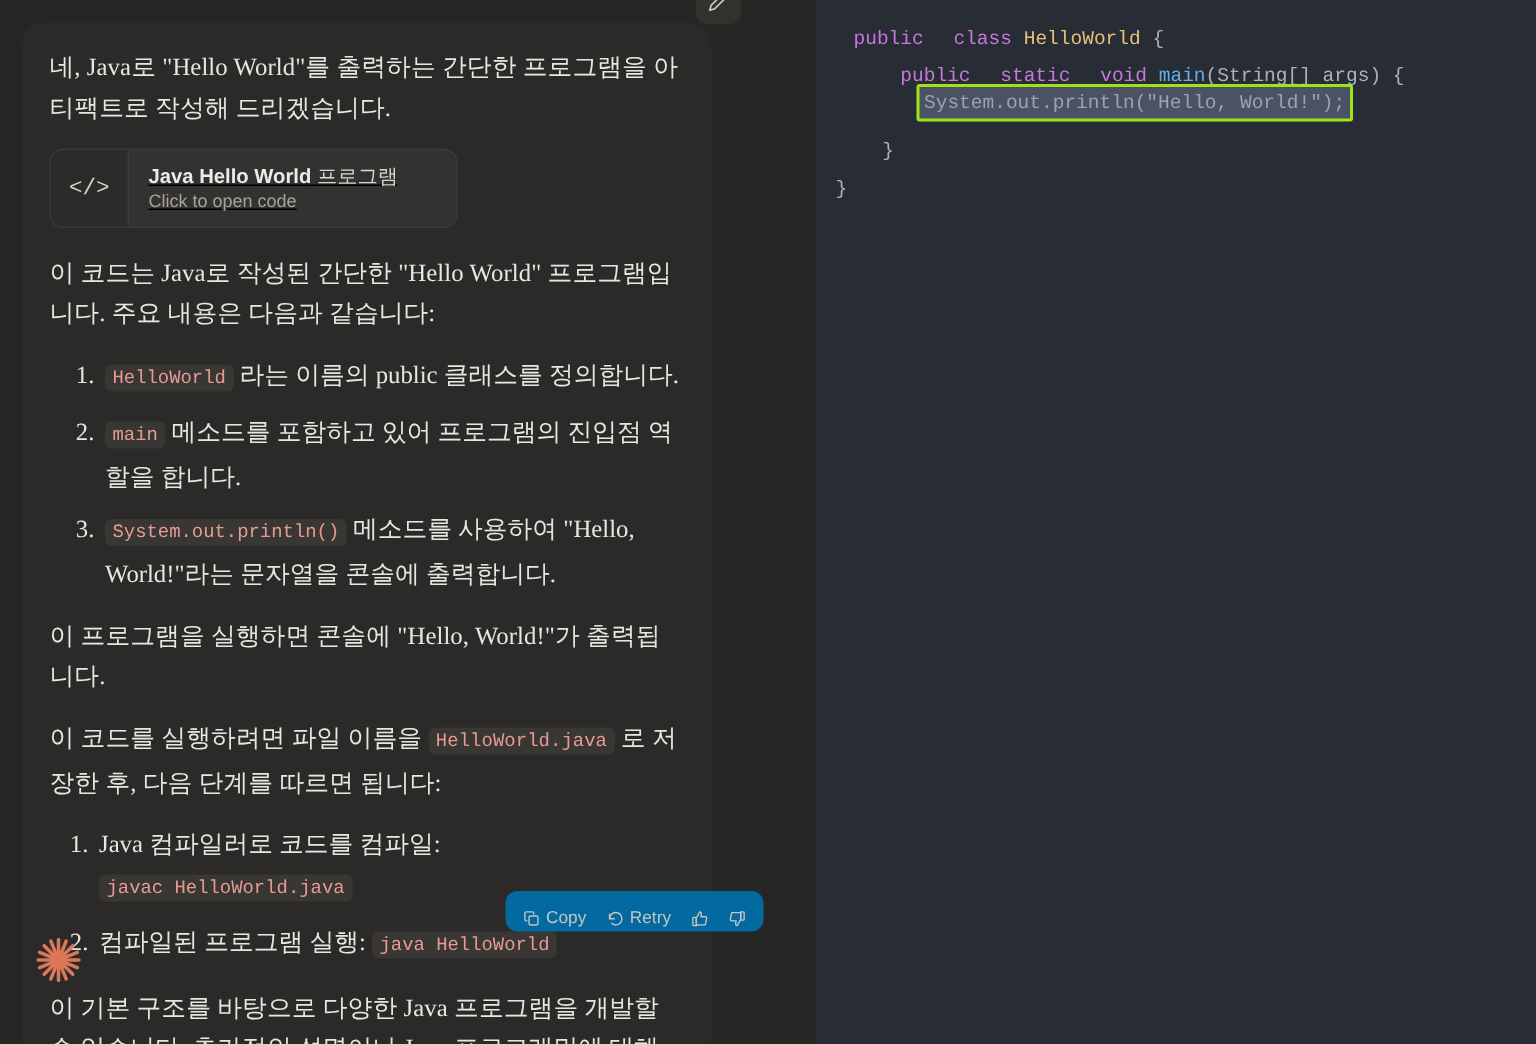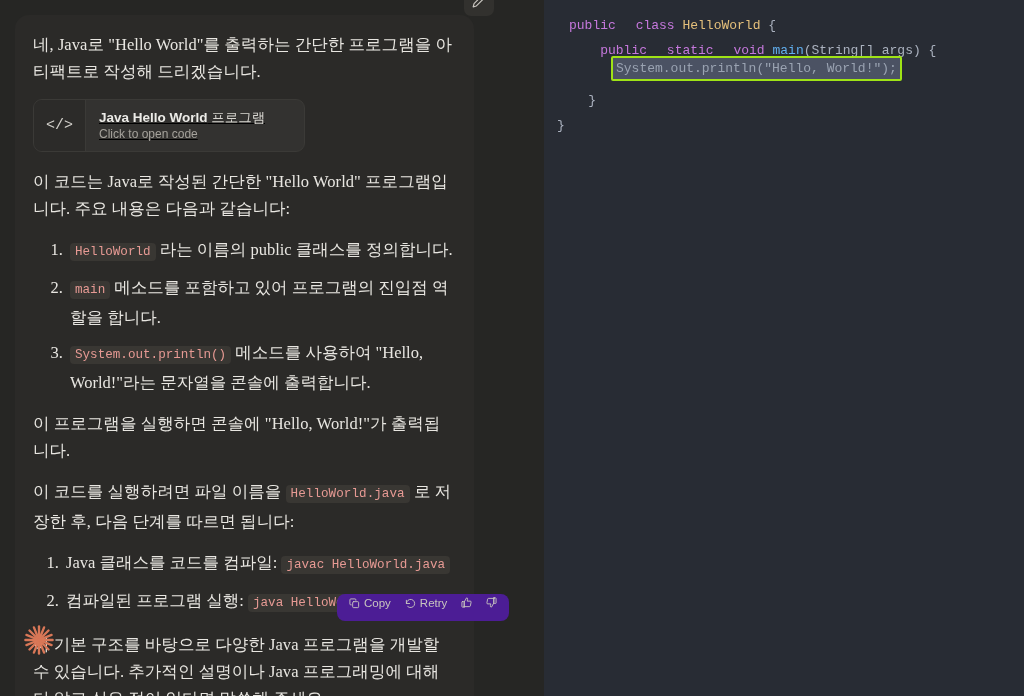--- a/index.html
+++ b/index.html
@@ -120,25 +120,25 @@
     background: #393733;
     border-radius: 4px;
     padding: 2px 5px;
     white-space: nowrap;
   }
 
   
   .action-bar {
     position: absolute;
     left: 337px; top: 594px;
-    display: flex; align-items: flex-start;
+    display: flex; align-items: flex-end;
     gap: 4px;
     height: 27px;
     padding: 0 7px;
-    background: #4c1d95;
+    background: #0369a1;
     border-radius: 8px;
   }
   .act-btn {
     display: flex; align-items: center; gap: 4px;
     padding: 3px 5px;
     border-radius: 5px;
     color: #c8c5bf;
     font-size: 11.5px;
     font-family: "Liberation Sans", sans-serif;
     cursor: pointer;
@@ -270,21 +270,21 @@
         <li><code class="pill">HelloWorld</code><span> 라는 이름의 public 클래스를 정의합니다.</span></li>
         <li><code class="pill">main</code><span> 메소드를 포함하고 있어 프로그램의 진입점 역할을 합니다.</span></li>
         <li><code class="pill">System.out.println()</code><span> 메소드를 사용하여 "Hello, World!"라는 문자열을 콘솔에 출력합니다.</span></li>
       </ol>
 
       <p class="para">이 프로그램을 실행하면 콘솔에 "Hello, World!"가 출력됩니다.</p>
 
       <p class="para"><span>이 코드를 실행하려면 파일 이름을 </span><code class="pill">HelloWorld.java</code><span> 로 저장한 후, 다음 단계를 따르면 됩니다:</span></p>
 
       <ol class="steps tight">
-        <li><span>Java 클래스를 코드를 컴파일: </span><code class="pill">javac HelloWorld.java</code></li>
+        <li><span>Java 컴파일러로 코드를 컴파일: </span><code class="pill">javac HelloWorld.java</code></li>
         <li><span>컴파일된 프로그램 실행: </span><code class="pill">java HelloWorld</code></li>
       </ol>
 
       <p class="para">이 기본 구조를 바탕으로 다양한 Java 프로그램을 개발할 수 있습니다. 추가적인 설명이나 Java 프로그래밍에 대해 더 알고 싶은 점이 있다면 말씀해 주세요.</p>
     </div>
 
     <div class="action-bar">
       <div class="act-btn">
         <svg viewBox="0 0 24 24" fill="none" stroke="#c8c5bf" stroke-width="2" stroke-linecap="round" stroke-linejoin="round">
           <rect x="8" y="8" width="13" height="13" rx="2"></rect>

